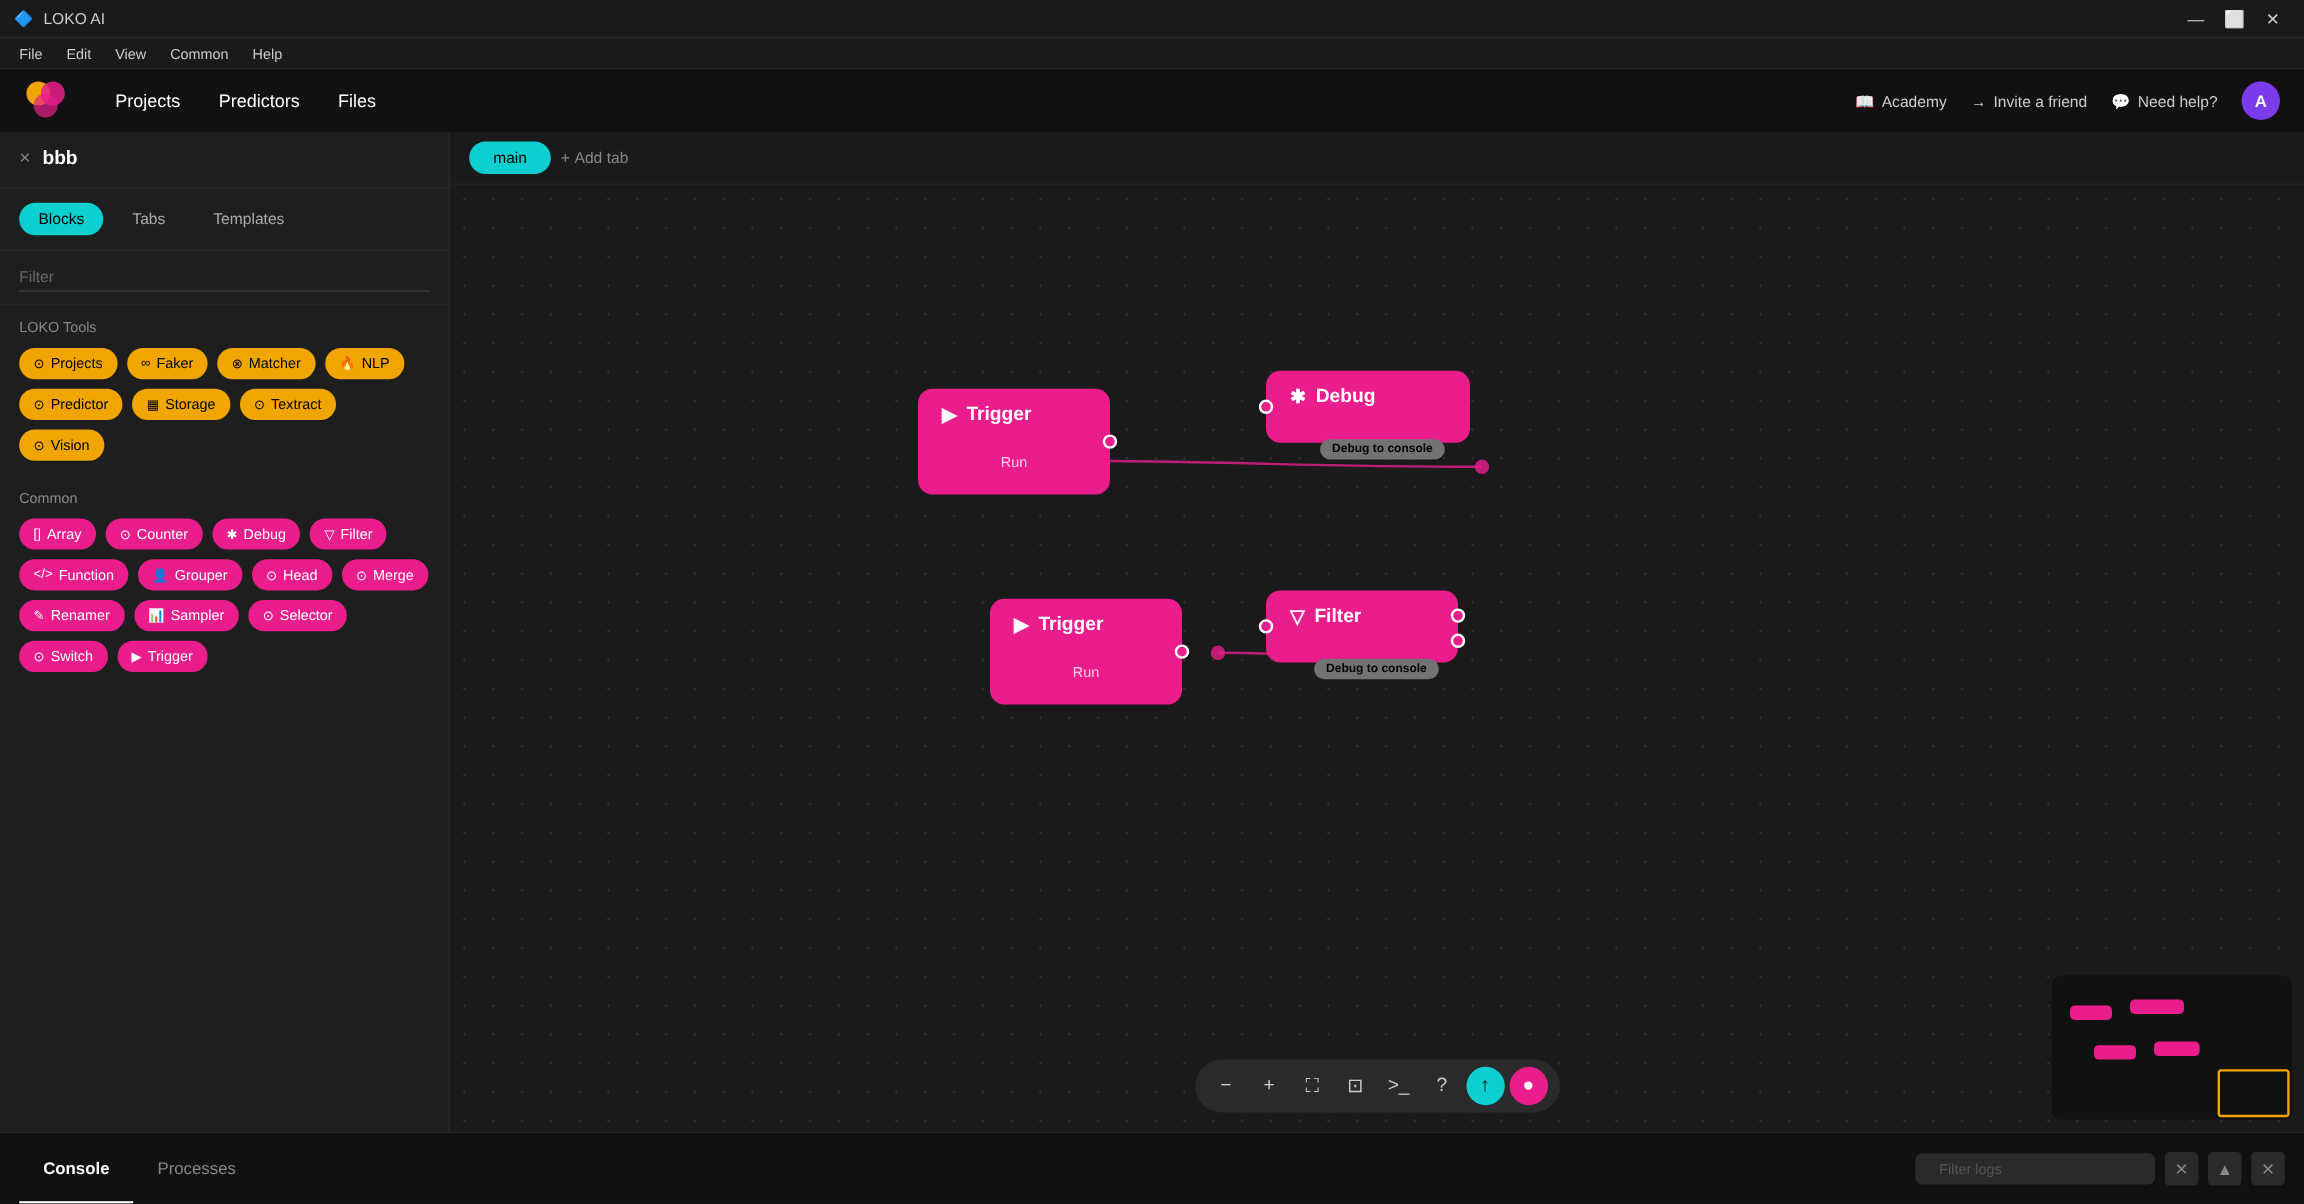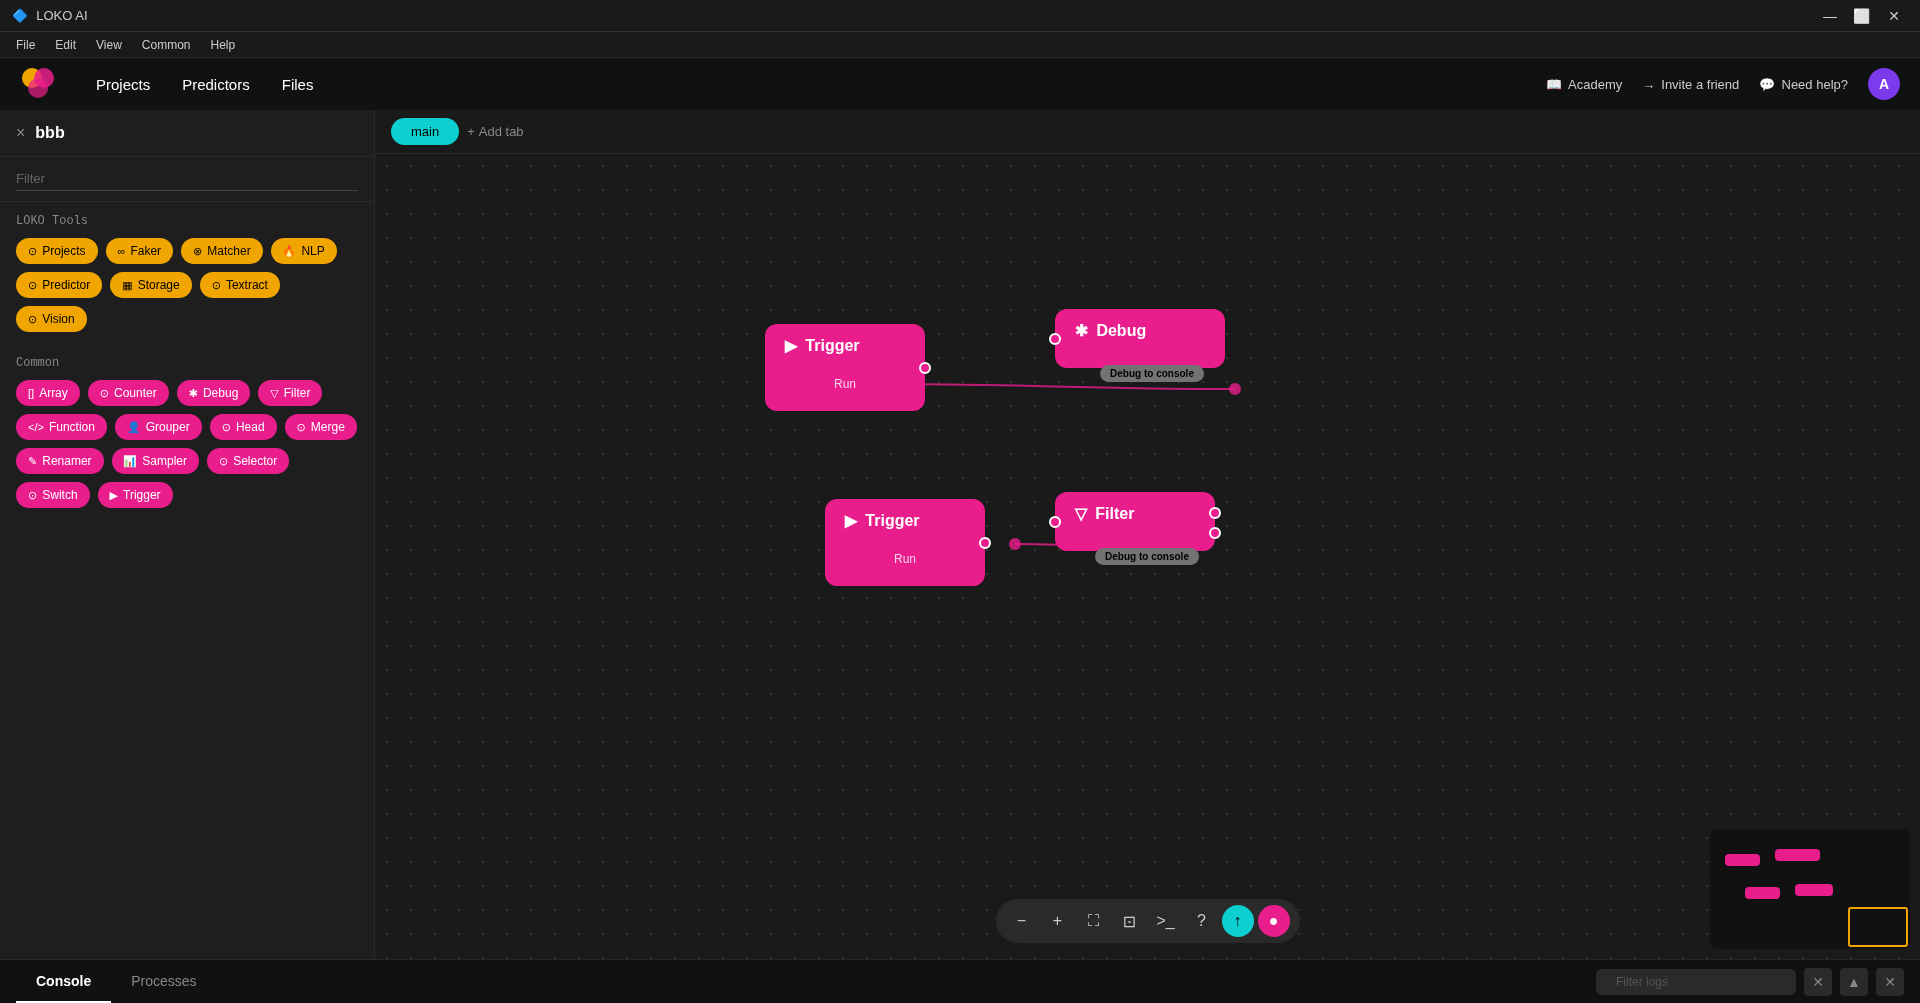--- a/index.html
+++ b/index.html
@@ -77,21 +77,21 @@
     #sidebar-close { color: #888; cursor: pointer; font-size: 16px; }
     #sidebar-title { font-size: 16px; font-weight: 600; }
     #sidebar-tabs { display: flex; gap: 8px; padding: 12px 16px; border-bottom: 1px solid #2a2a2a; }
     .sidebar-tab { padding: 6px 16px; border-radius: 20px; font-size: 13px; cursor: pointer; font-weight: 500; }
     .sidebar-tab.active { background: #0dcfcf; color: #000; }
     .sidebar-tab:not(.active) { color: #aaa; background: transparent; }
     #sidebar-filter { padding: 10px 16px; border-bottom: 1px solid #2a2a2a; }
     #sidebar-filter input { width: 100%; background: transparent; border: none; border-bottom: 1px solid #444; color: #888; font-size: 13px; padding: 4px 0; outline: none; }
     #sidebar-filter input::placeholder { color: #666; }
     .block-section { padding: 12px 16px; }
-    .block-section-title { font-size: 12px; color: #888; margin-bottom: 10px; font-weight: 500; font-family: Liberation Mono, monospace; }
+    .block-section-title { font-size: 12px; color: #888; margin-bottom: 10px; font-weight: 500; }
     .block-tags { display: flex; flex-wrap: wrap; gap: 8px; }
     .block-tag {
       display: flex; align-items: center; gap: 5px;
       padding: 6px 12px; border-radius: 20px;
       background: #e91e8c; color: #fff;
       font-size: 12px; cursor: pointer; font-weight: 500;
       white-space: nowrap;
     }
     .block-tag.yellow { background: #f0a500; color: #000; }
     .tag-icon { font-size: 11px; }
@@ -202,21 +202,21 @@
       width: 32px; height: 32px; border-radius: 50%;
       display: flex; align-items: center; justify-content: center;
       background: transparent; border: none; color: #ccc; cursor: pointer;
       font-size: 16px;
     }
     .toolbar-btn.accent { background: #0dcfcf; color: #000; }
     .toolbar-btn.accent2 { background: #e91e8c; color: #fff; }
 
     
     #console-area {
-      height: 44px;
+      height: 60px;
       background: #111;
       border-top: 1px solid #2a2a2a;
       display: flex;
       align-items: center;
       padding: 0 16px;
       gap: 12px;
     }
     #console-tabs { display: flex; gap: 0; align-items: center; height: 100%; }
     .console-tab { padding: 0 20px; font-size: 14px; cursor: pointer; height: 100%; display: flex; align-items: center; border-bottom: 2px solid transparent; }
     .console-tab.active { color: #fff; border-bottom: 2px solid #fff; font-weight: 600; }
@@ -285,20 +285,25 @@
 </div>
 
 <div id="main-layout">
   <div id="content-area">
 
     <div id="sidebar">
       <div id="sidebar-header">
         <span id="sidebar-close">×</span>
         <span id="sidebar-title">bbb</span>
       </div>
+      <div id="sidebar-tabs">
+        <div class="sidebar-tab active">Blocks</div>
+        <div class="sidebar-tab">Tabs</div>
+        <div class="sidebar-tab">Templates</div>
+      </div>
       <div id="sidebar-filter">
         <input type="text" placeholder="Filter" style="">
       </div>
 
       <div class="block-section">
         <div class="block-section-title">LOKO Tools</div>
         <div class="block-tags">
           <div class="block-tag yellow">
             <span class="tag-icon">⊙</span>
             <span>Projects</span>

